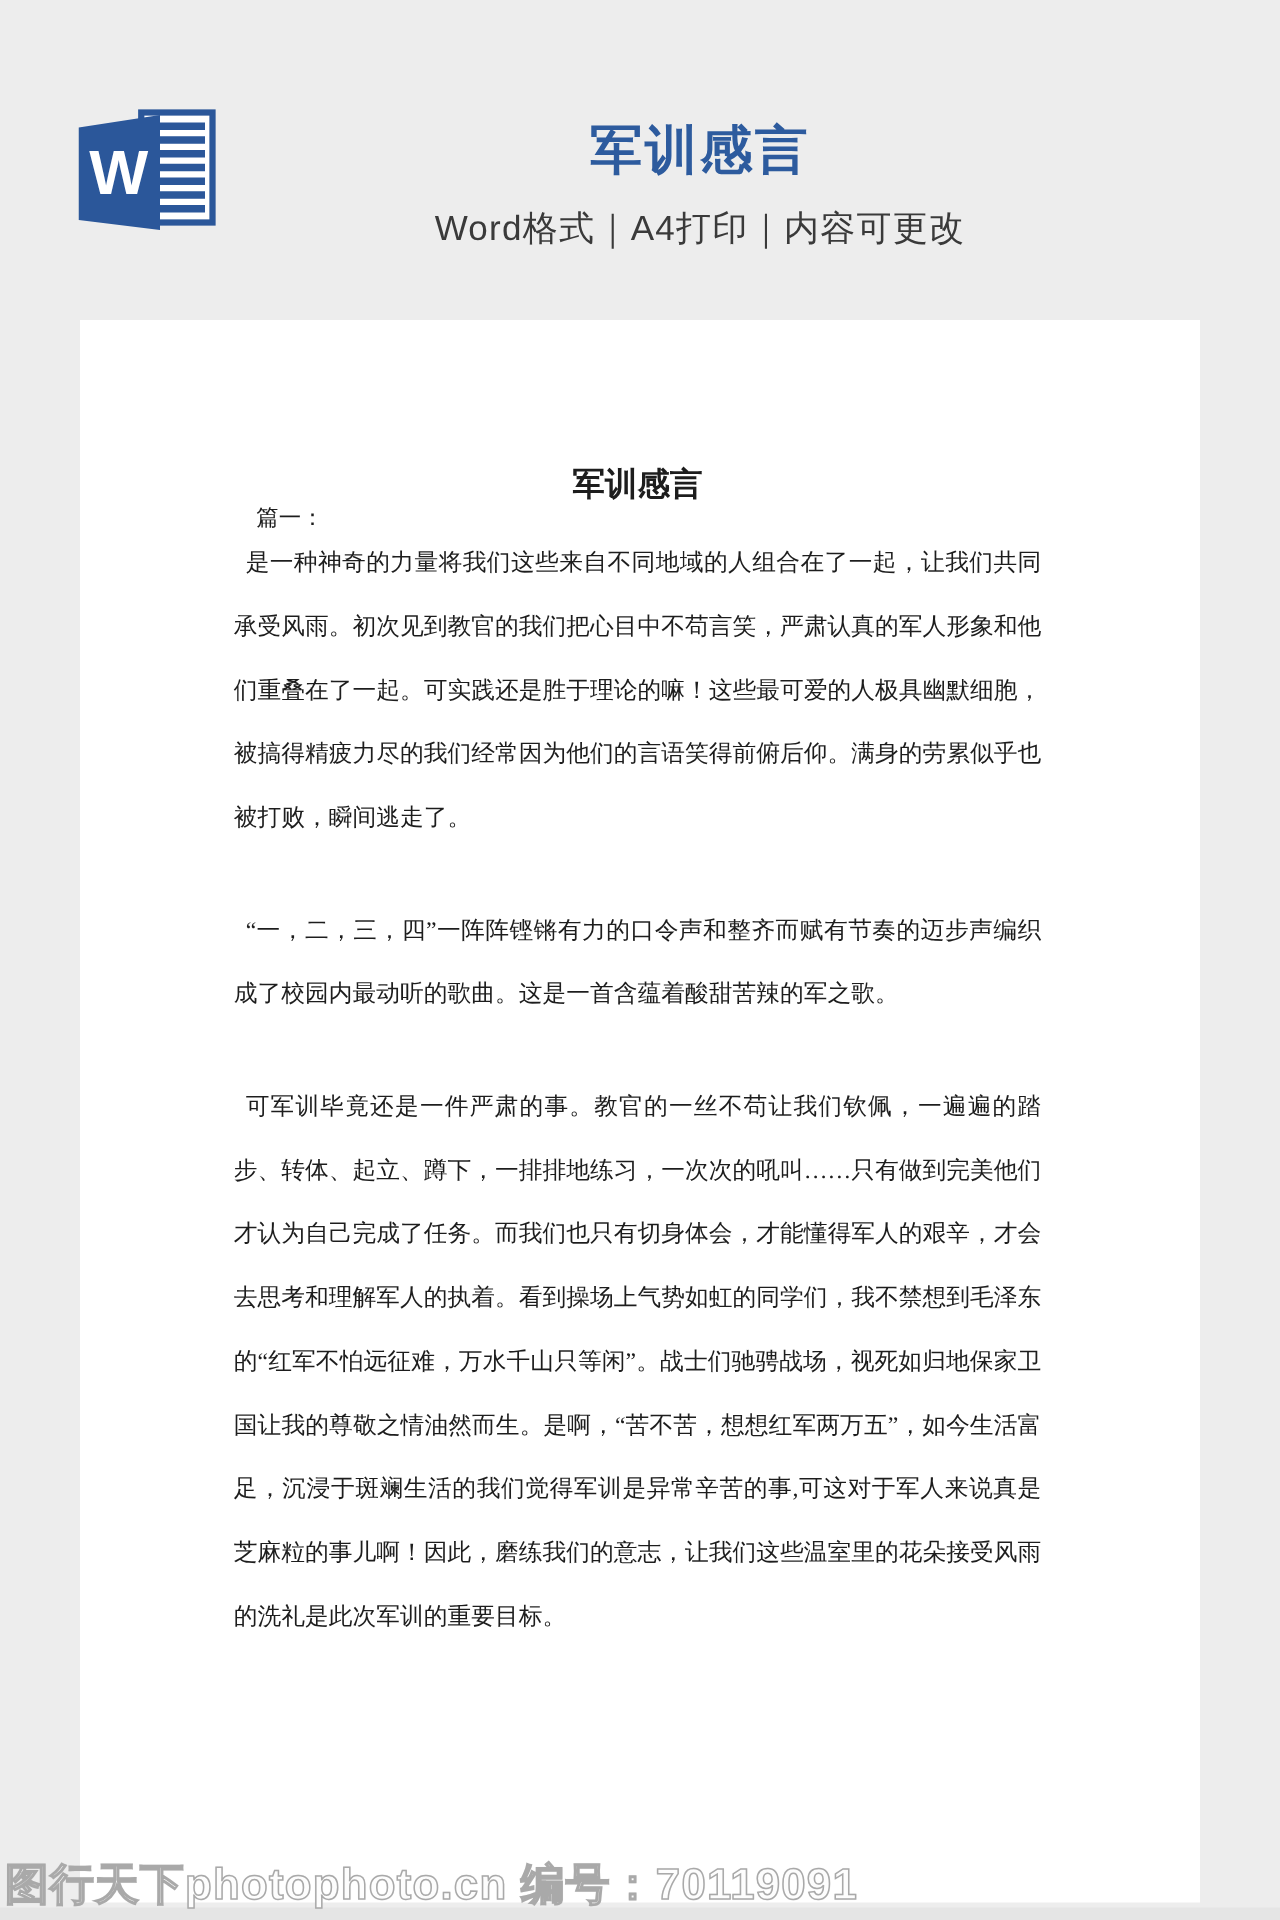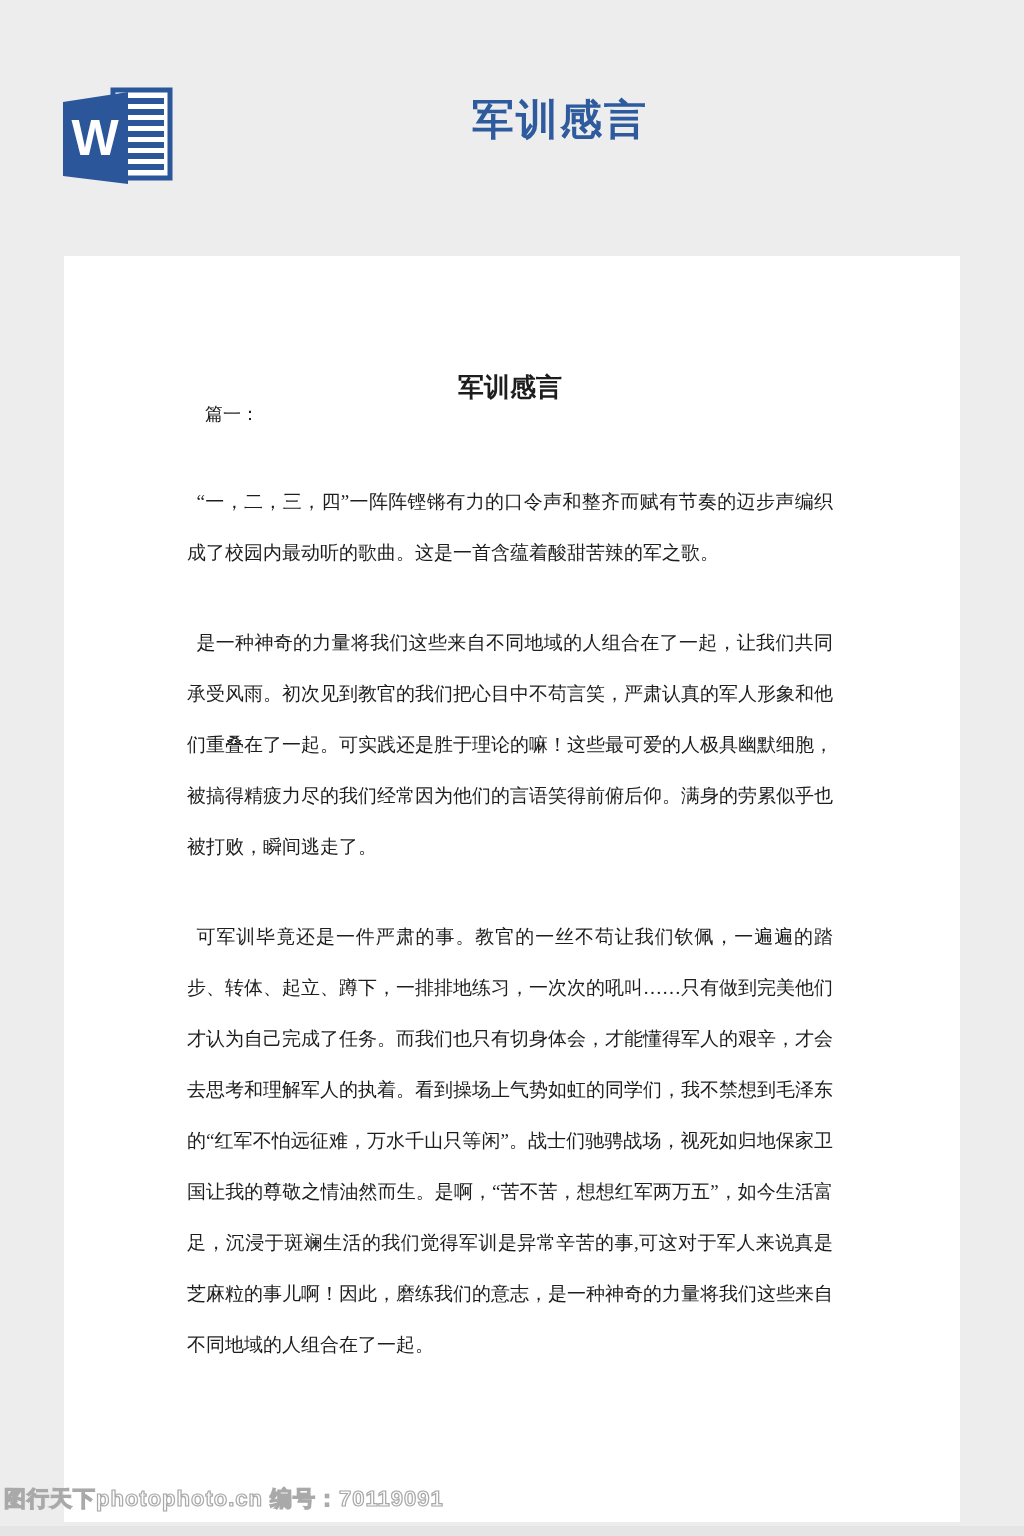--- a/index.html
+++ b/index.html
@@ -60,21 +60,21 @@
     text-indent: 0.5em;
   }
   .doc-p.first { margin-top: 51px; }
   .doc-p + .doc-p { margin-top: 39px; }
 
   
   .watermark {
     position: absolute;
     left: 4px; top: 1484px;
     font-family: "Liberation Sans", "DejaVu Sans", sans-serif;
-    font-size: 22px;
+    font-size: 35px;
     font-weight: bold;
     letter-spacing: 1px;
     color: #fdfdfd;
     -webkit-text-stroke: 1.2px #a9a9a9;
     text-shadow: 0 0 1px #b5b5b5;
     white-space: nowrap;
   }
 
   .bottom-strip {
     position: absolute;
@@ -96,28 +96,29 @@
       <rect x="57" y="44" width="45" height="6"></rect>
       <rect x="57" y="55" width="45" height="6"></rect>
       <rect x="57" y="66" width="45" height="6"></rect>
       <rect x="57" y="77" width="45" height="6"></rect>
     </g>
     <polygon points="1,15 66,5 66,97 1,89" fill="#2b579a"></polygon>
     <text x="33" y="68" text-anchor="middle" fill="#ffffff" font-family="Liberation Sans, DejaVu Sans, sans-serif" font-size="50" font-weight="bold">W</text>
   </svg>
   <div class="header-text">
     <div class="header-title">军训感言</div>
+    <div class="header-subtitle">Word格式｜A4打印｜内容可更改</div>
   </div>
 </div>
 
 <div class="doc-card">
   <div class="doc-content">
     <div class="doc-title">军训感言</div>
     <div class="section-label">篇一：</div>
+    <p class="doc-p">是一种神奇的力量将我们这些来自不同地域的人组合在了一起，让我们共同承受风雨。初次见到教官的我们把心目中不苟言笑，严肃认真的军人形象和他们重叠在了一起。可实践还是胜于理论的嘛！这些最可爱的人极具幽默细胞，被搞得精疲力尽的我们经常因为他们的言语笑得前俯后仰。满身的劳累似乎也被打败，瞬间逃走了。</p>
     <p class="doc-p first">“一，二，三，四”一阵阵铿锵有力的口令声和整齐而赋有节奏的迈步声编织成了校园内最动听的歌曲。这是一首含蕴着酸甜苦辣的军之歌。</p>
-    <p class="doc-p">是一种神奇的力量将我们这些来自不同地域的人组合在了一起，让我们共同承受风雨。初次见到教官的我们把心目中不苟言笑，严肃认真的军人形象和他们重叠在了一起。可实践还是胜于理论的嘛！这些最可爱的人极具幽默细胞，被搞得精疲力尽的我们经常因为他们的言语笑得前俯后仰。满身的劳累似乎也被打败，瞬间逃走了。</p>
-    <p class="doc-p">可军训毕竟还是一件严肃的事。教官的一丝不苟让我们钦佩，一遍遍的踏步、转体、起立、蹲下，一排排地练习，一次次的吼叫……只有做到完美他们才认为自己完成了任务。而我们也只有切身体会，才能懂得军人的艰辛，才会去思考和理解军人的执着。看到操场上气势如虹的同学们，我不禁想到毛泽东的“红军不怕远征难，万水千山只等闲”。战士们驰骋战场，视死如归地保家卫国让我的尊敬之情油然而生。是啊，“苦不苦，想想红军两万五”，如今生活富足，沉浸于斑斓生活的我们觉得军训是异常辛苦的事,可这对于军人来说真是芝麻粒的事儿啊！因此，磨练我们的意志，是一种神奇的力量将我们这些来自不同地域的人组合在了一起。</p>
+    <p class="doc-p">可军训毕竟还是一件严肃的事。教官的一丝不苟让我们钦佩，一遍遍的踏步、转体、起立、蹲下，一排排地练习，一次次的吼叫……只有做到完美他们才认为自己完成了任务。而我们也只有切身体会，才能懂得军人的艰辛，才会去思考和理解军人的执着。看到操场上气势如虹的同学们，我不禁想到毛泽东的“红军不怕远征难，万水千山只等闲”。战士们驰骋战场，视死如归地保家卫国让我的尊敬之情油然而生。是啊，“苦不苦，想想红军两万五”，如今生活富足，沉浸于斑斓生活的我们觉得军训是异常辛苦的事,可这对于军人来说真是芝麻粒的事儿啊！因此，磨练我们的意志，让我们这些温室里的花朵接受风雨的洗礼是此次军训的重要目标。</p>
   </div>
 </div>
 
 <div class="bottom-strip"></div>
 
 <div class="watermark">图行天下photophoto.cn 编号：70119091</div>
 
 </body></html>

